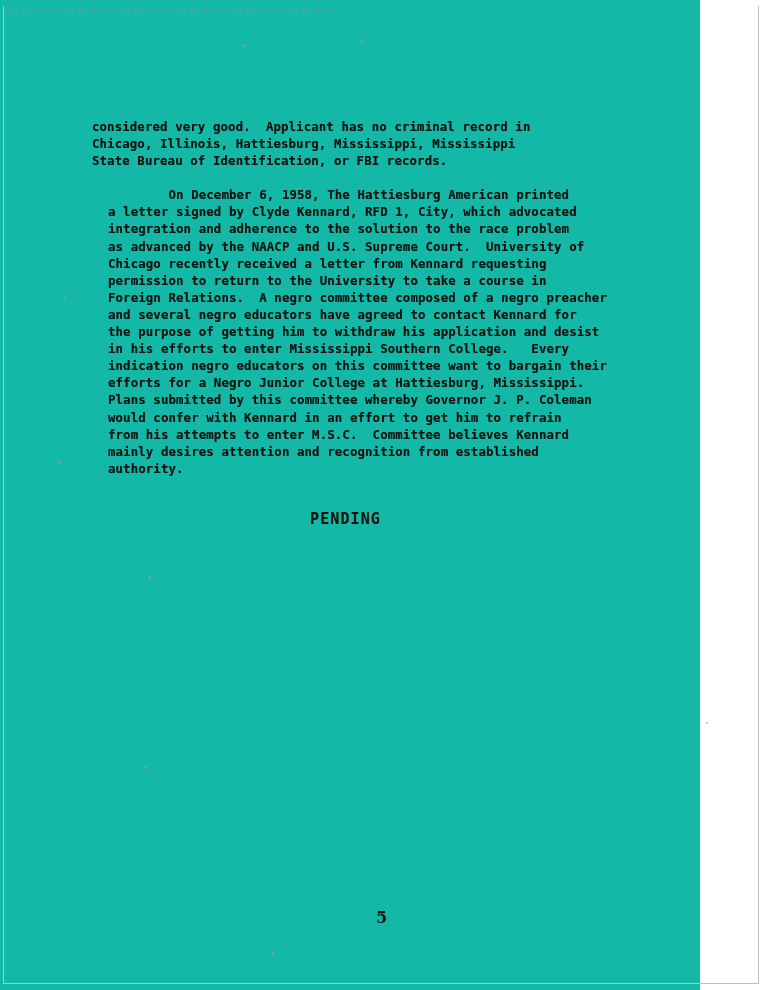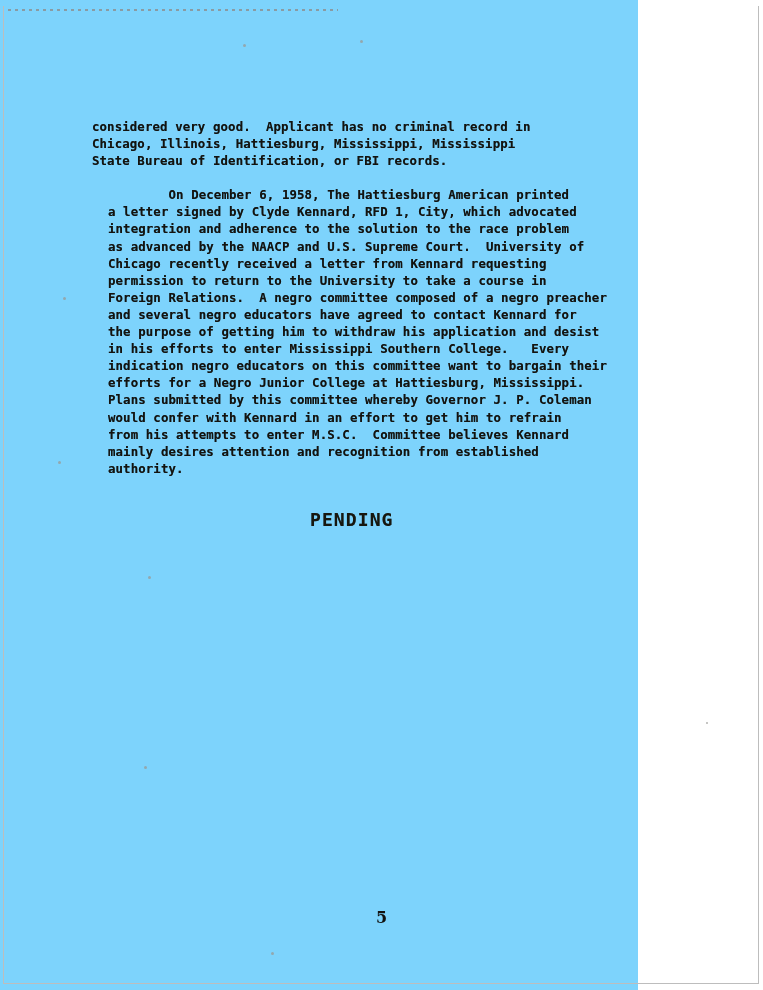--- a/index.html
+++ b/index.html
@@ -13,23 +13,23 @@
     font-family: "DejaVu Sans Mono", "Liberation Mono", monospace;
     position: relative;
     overflow: hidden;
   }
 
   
   #scan-page {
     position: absolute;
     left: 0;
     top: 0;
-    width: 638px;
+    width: 700px;
     height: 990px;
-    background: #7dd3fc;
+    background: #14b8a6;
   }
 
   
   #top-edge-artifact {
     position: absolute;
     left: 8px;
     top: 9px;
     width: 330px;
     height: 2px;
     background: repeating-linear-gradient(
@@ -67,21 +67,21 @@
     text-shadow: 0 0 0.6px rgba(20,20,18,.55);
   }
 
   #para-1 { margin: 0 0 17px 0; }
   #para-2 { margin: 16px; }
 
   #pending-block {
     position: absolute;
     left: 310px;
     top: 511px;
-    font-size: 18px;
+    font-size: 15px;
     line-height: 17px;
     letter-spacing: 1.1px;
     color: #17170f;
     font-weight: 600;
     text-shadow: 0 0 0.6px rgba(20,20,18,.5);
   }
 
   #page-number {
     position: absolute;
     left: 0;

